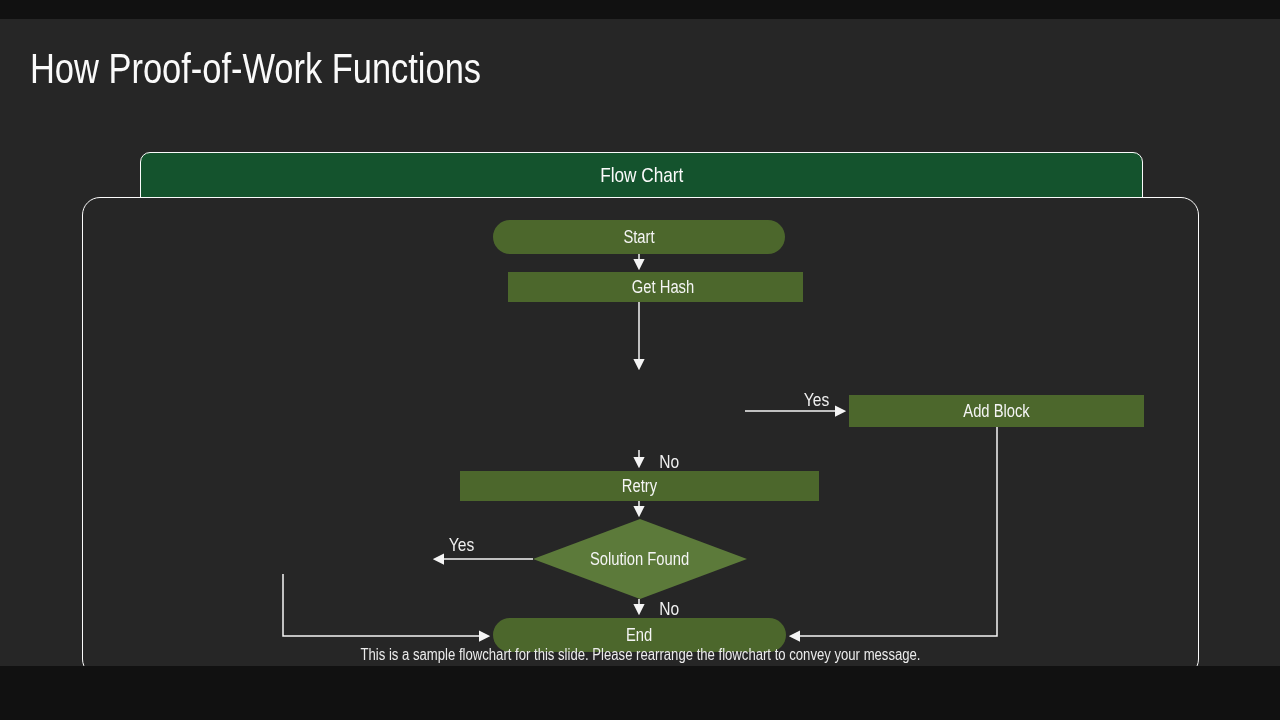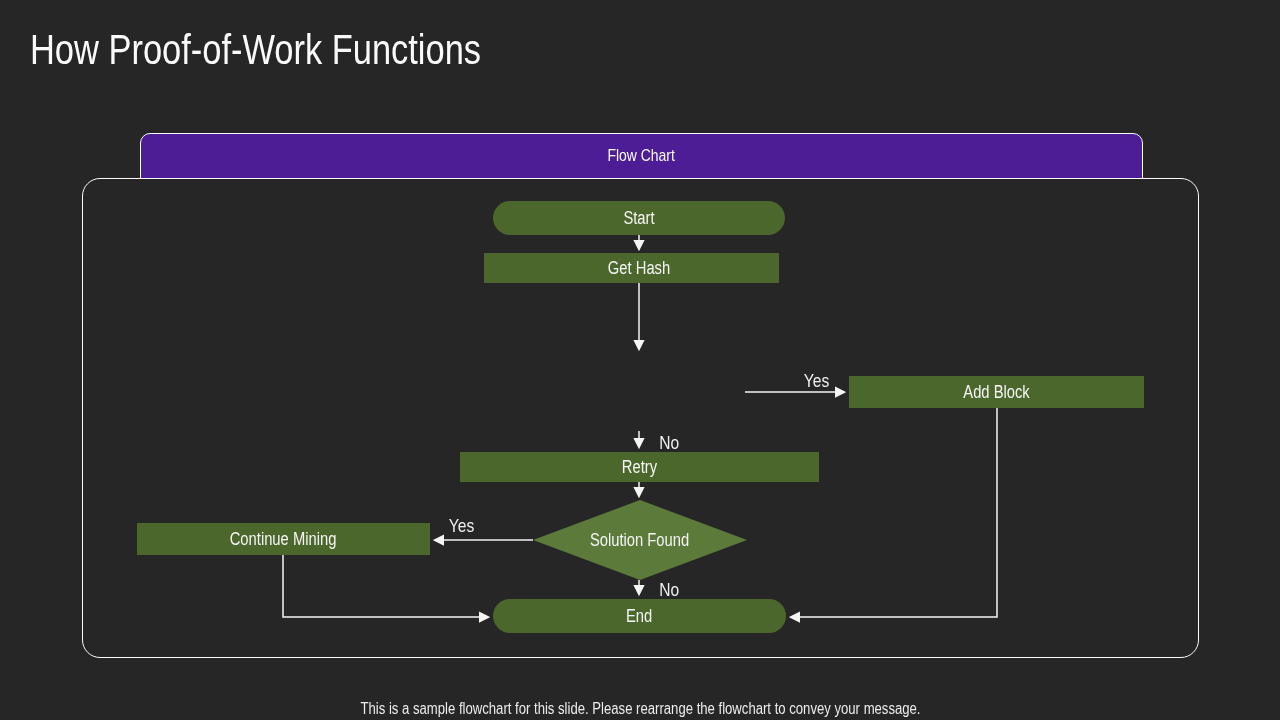--- a/index.html
+++ b/index.html
@@ -3,24 +3,25 @@
 <meta charset="utf-8">
 <style>
   html, body { margin: 0; padding: 0; }
   body {
     font-family: "Liberation Sans", sans-serif;
     background: #111;
   }
   .slide {
     position: relative;
     width: 1280px;
-    height: 720px;
+    height: 647px;
     background: #262626;
     overflow: hidden;
     color: #f2f2f2;
+    margin-top: 19px;
   }
   .cond {
     display: inline-block;
     transform: scaleX(0.82);
     transform-origin: center;
     white-space: nowrap;
   }
   .slide-title {
     position: absolute;
     left: 30px;
@@ -32,28 +33,28 @@
   }
   .slide-title .cond { transform-origin: left center; }
 
   
   .flow-header {
     position: absolute;
     left: 140px;
     top: 133px;
     width: 1003px;
     height: 46px;
-    background: #4c1d95;
+    background: #14532d;
     border: 1.5px solid #fbfbfb;
     border-radius: 10px 10px 0 0;
     box-sizing: border-box;
     display: flex;
     align-items: center;
     justify-content: center;
-    font-size: 17px;
+    font-size: 21px;
     color: #fbfbfb;
   }
 
   
   .flow-panel {
     position: absolute;
     left: 82px;
     top: 178px;
     width: 1117px;
     height: 480px;
@@ -134,40 +135,37 @@
       <path d="M639,580 L639,594" marker-end="url(#arrow)"></path>
       <path d="M283,555 L283,617 L488,617" marker-end="url(#arrow)"></path>
       <path d="M997,408 L997,617 L791,617" marker-end="url(#arrow)"></path>
     </g>
   </svg>
 
   <div class="node pill" style="left:493px; top:201px; width:292px; height:34px;">
     <span class="cond">Start</span>
   </div>
 
-  <div class="node" style="left:484px; top:253px; width:295px; height:30px;padding-left:16px;">
+  <div class="node" style="left:508px; top:253px; width:295px; height:30px;padding-left:16px;">
     <span class="cond">Get Hash</span>
   </div>
 
 
   <div class="node" style="left:849px; top:376px; width:295px; height:32px;">
     <span class="cond">Add Block</span>
   </div>
 
   <div class="node" style="left:460px; top:452px; width:359px; height:30px;">
     <span class="cond">Retry</span>
   </div>
 
   <div class="node diamond" style="left:533px; top:500px; width:214px; height:80px;">
     <span class="cond">Solution Found</span>
   </div>
 
-  <div class="node" style="left:137px; top:523px; width:293px; height:32px;">
-    <span class="cond">Continue Mining</span>
-  </div>
 
   <div class="node pill" style="left:493px; top:599px; width:293px; height:34px;">
     <span class="cond">End</span>
   </div>
 
   <div class="edge-label" style="left:793px; top:370px; width:46px;">
     <span class="cond">Yes</span>
   </div>
 
   <div class="edge-label" style="left:652px; top:432px; width:34px;">

